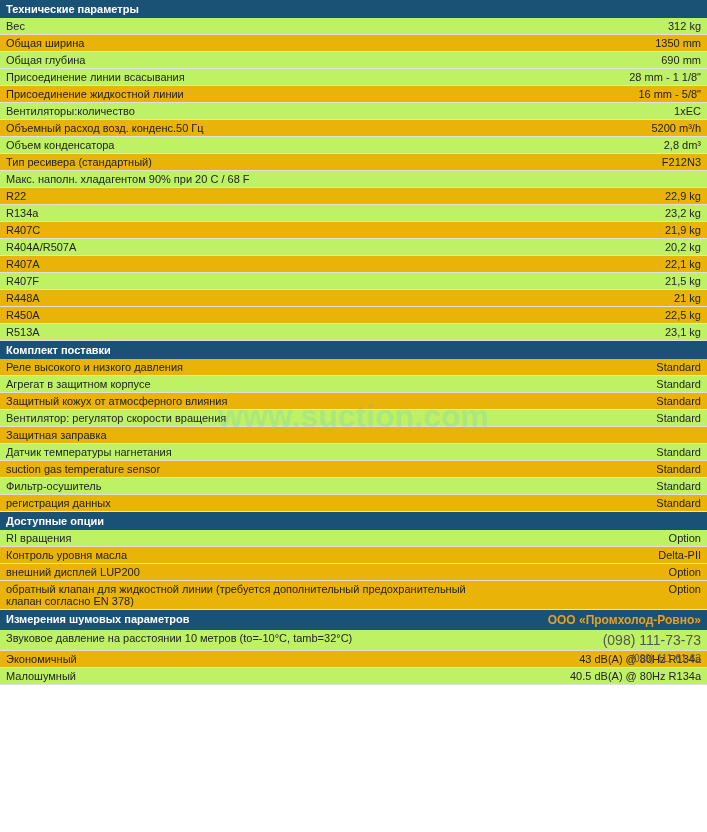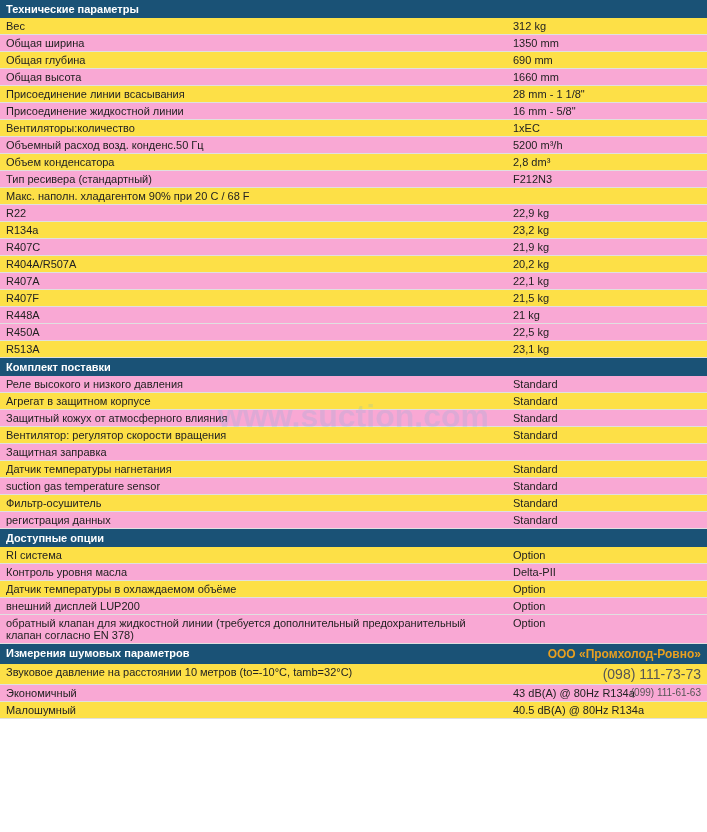--- a/index.html
+++ b/index.html
@@ -21,28 +21,28 @@
     }
     tr.section-header td {
       background: #1a5276;
       color: #fff;
       font-weight: bold;
       padding: 3px 6px;
       border-bottom: none;
       margin-top: 40px;
     }
     tr.even td {
-      background: #f9a8d4;
+      background: #eab308;
     }
     tr.odd td {
-      background: #fde047;
+      background: #bef264;
       margin-top: 16px;
     }
     .value-col {
-      text-align: left;
+      text-align: right;
       white-space: nowrap;
       width: 200px;
     }
     .label-col {
       width: 507px;
     }
   </style>
 </head>
 <body>
 
@@ -58,24 +58,20 @@
     <td class="value-col">312 kg</td>
   </tr>
   <tr class="even">
     <td class="label-col">Общая ширина</td>
     <td class="value-col">1350 mm</td>
   </tr>
   <tr class="odd">
     <td class="label-col">Общая глубина</td>
     <td class="value-col">690 mm</td>
   </tr>
-  <tr class="even">
-    <td class="label-col">Общая высота</td>
-    <td class="value-col">1660 mm</td>
-  </tr>
   <tr class="odd">
     <td class="label-col">Присоединение линии всасывания</td>
     <td class="value-col">28 mm - 1 1/8"</td>
   </tr>
   <tr class="even">
     <td class="label-col">Присоединение жидкостной линии</td>
     <td class="value-col">16 mm - 5/8"</td>
   </tr>
   <tr class="odd">
     <td class="label-col">Вентиляторы:количество</td>
@@ -173,30 +169,26 @@
   <tr class="even">
     <td class="label-col">регистрация данных</td>
     <td class="value-col">Standard</td>
   </tr>
 
   <tr class="section-header" style="background:#fde047;">
     <td colspan="2" style="color:#fff; font-weight:bold;">Доступные опции</td>
   </tr>
 
   <tr class="odd">
-    <td class="label-col">RI система</td>
+    <td class="label-col">RI вращения</td>
     <td class="value-col">Option</td>
   </tr>
   <tr class="even">
     <td class="label-col">Контроль уровня масла</td>
     <td class="value-col">Delta-PII</td>
-  </tr>
-  <tr class="odd">
-    <td class="label-col">Датчик температуры в охлаждаемом объёме</td>
-    <td class="value-col">Option</td>
   </tr>
   <tr class="even">
     <td class="label-col">внешний дисплей LUP200</td>
     <td class="value-col">Option</td>
   </tr>
   <tr class="even">
     <td class="label-col">обратный клапан для жидкостной линии (требуется дополнительный предохранительный клапан согласно EN 378)</td>
     <td class="value-col">Option</td>
   </tr>
 

